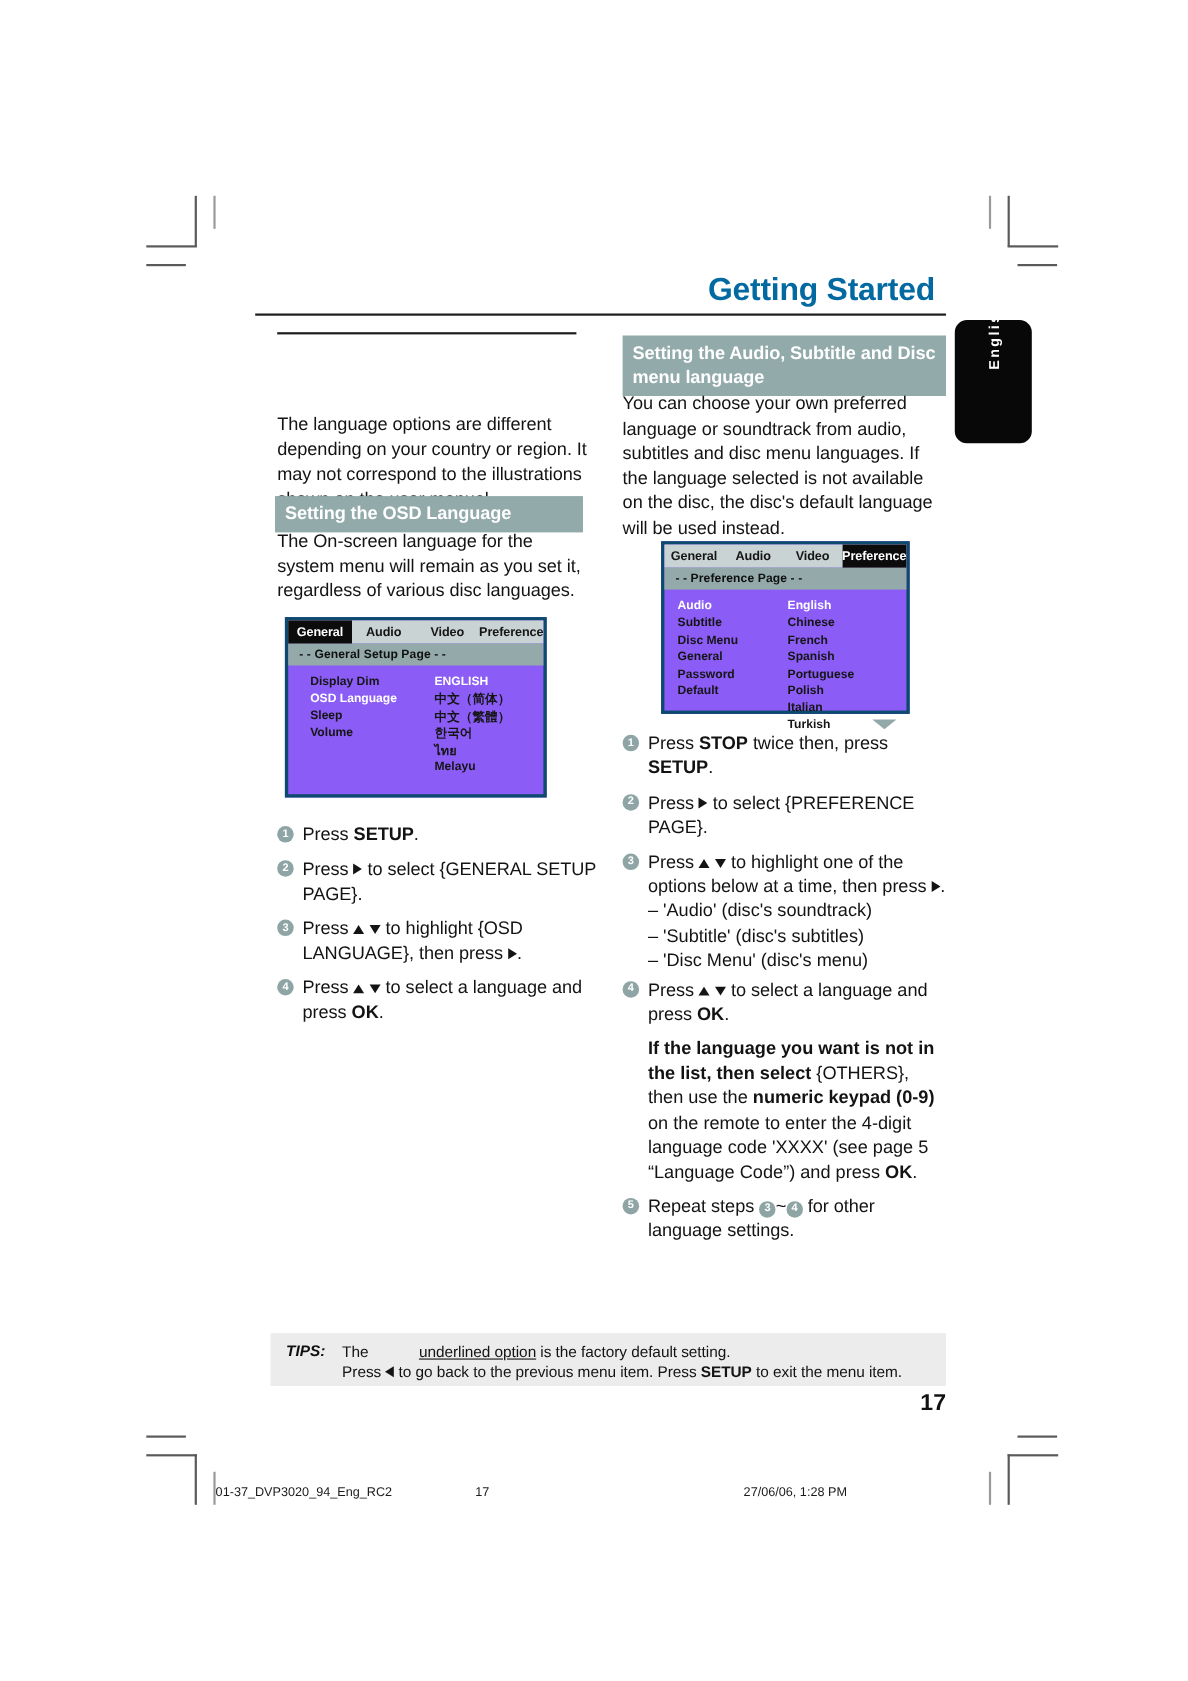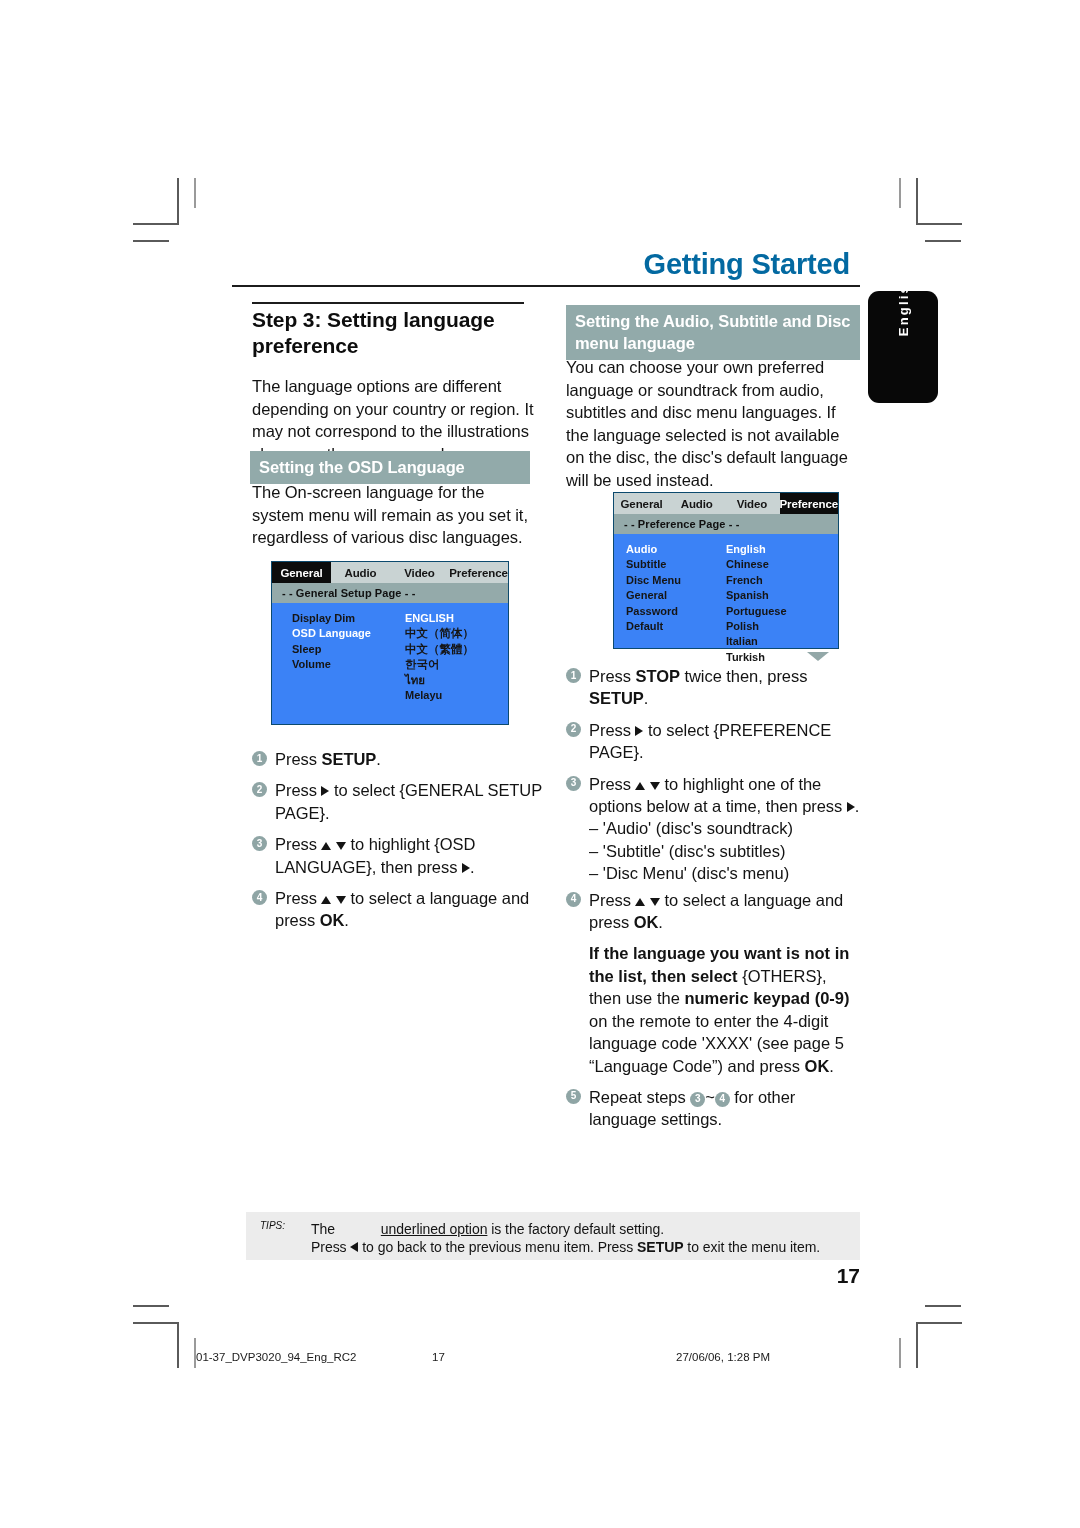--- a/index.html
+++ b/index.html
@@ -54,24 +54,23 @@
     box-sizing:border-box;letter-spacing:-0.1px;
   }
   #osd-heading{position:absolute;left:250px;top:451px;width:280px;}
   #audio-heading{position:absolute;left:566px;top:305px;width:294px;}
 
   #osd-text{position:absolute;left:252px;top:481px;width:284px;}
   #pref-intro{position:absolute;left:566px;top:356px;width:288px;}
 
   
   .osd{
-    position:absolute;background:#3b82f6;border:1px solid #0c4a6e;
+    position:absolute;background:#8b5cf6;border:3px solid #0c4a6e;
     font-family:"Liberation Sans","DejaVu Sans",sans-serif;
     box-sizing:border-box;
-    margin-left:12px;
   }
   .osd-tabs{display:flex;height:21px;background:#c9d3d3;}
   .osd-tab{
     flex:1;display:flex;align-items:center;justify-content:center;
     font-size:11.5px;font-weight:bold;color:#151515;letter-spacing:-0.1px;
   }
   .osd-tab.active{background:#0c0c0c;color:#ffffff;}
   .osd-pagebar{
     background:#94aaaa;color:#101010;font-size:11px;font-weight:bold;
     padding:4px 10px 4px 10px;letter-spacing:0.1px;
@@ -112,21 +111,21 @@
 
   .bold{font-weight:bold;}
   .note{font-size:16.5px;line-height:22.4px;color:#131313;margin:3px 0 9px 23px;}
 
   
   #tips-box{
     position:absolute;left:246px;top:1212px;width:614px;height:48px;
     background:#ececec;
   }
   #tips-label{
-    position:absolute;left:14px;top:8px;font-size:10px;font-weight:normal;font-style:italic;color:#101010;
+    position:absolute;left:14px;top:8px;font-size:14px;font-weight:bold;font-style:italic;color:#101010;
   }
   .tips-line{position:absolute;left:65px;font-size:14px;line-height:19px;color:#131313;letter-spacing:-0.05px;}
   #tips-line-1{top:8px;}
   #tips-line-2{top:26px;}
   .u{text-decoration:underline;margin-left:42px;}
 
   #page-number{
     position:absolute;left:760px;top:1264px;width:100px;text-align:right;
     font-size:21px;font-weight:bold;color:#111;
   }
@@ -172,21 +171,20 @@
   <div class="cm" style="left:925px;top:1305px;width:36px;height:2px;"></div>
 
   <div id="chapter-title">Getting Started</div>
   <div id="header-rule"></div>
 
   <div id="lang-tab">
     <div id="lang-tab-label">English</div>
   </div>
 
   <div id="step-rule"></div>
-  <div id="step-title">Step 3:  Setting language preference</div>
   <div id="intro-text" class="body-text">The language options are different depending on your country or region. It may not correspond to the illustrations shown on the user manual.</div>
 
   <div id="osd-heading" class="teal-band">Setting the OSD Language</div>
   <div id="osd-text" class="body-text">The On-screen language for the system menu will remain as you set it, regardless of various disc languages.</div>
 
   <div class="osd" id="osd-general">
     <div class="osd-tabs">
       <div class="osd-tab active">General</div>
       <div class="osd-tab">Audio</div>
       <div class="osd-tab">Video</div>

